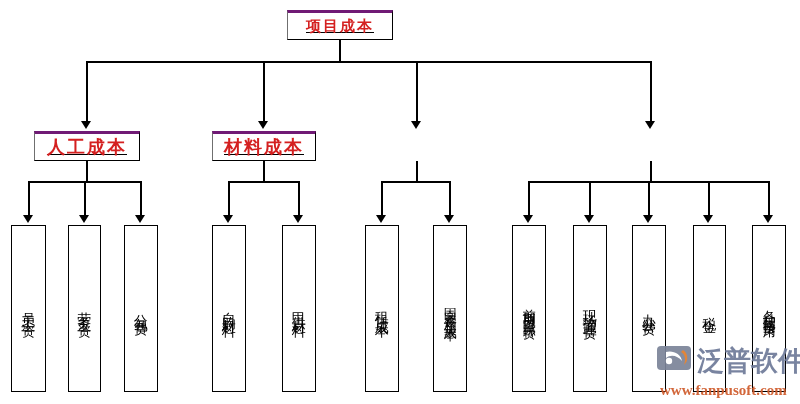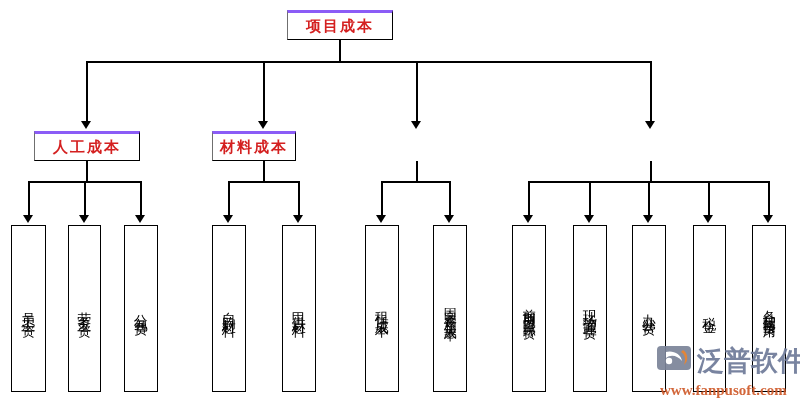--- a/index.html
+++ b/index.html
@@ -20,27 +20,28 @@
     position:absolute;
     box-sizing:border-box;
     background:#ffffff;
     border:1.5px solid #000000;
     display:flex;
     align-items:center;
     justify-content:center;
     text-align:center;
   }
   .node.shadowed{
-    border-top:3px solid #8b5cf6;
+    border-top:3px solid #701a75;
     border-left:1.5px solid #6f6f6f;
+    text-decoration:underline;
   }
   .node .lbl{
     color:#d42020;
     font-weight:bold;
-    font-size:15px;
+    font-size:18px;
     letter-spacing:2px;
     line-height:1;
     white-space:nowrap;
   }
   .node.root .lbl{font-size:15px;}
 
   
   .leaf{
     position:absolute;
     box-sizing:border-box;
@@ -138,21 +139,21 @@
 
   <div class="vline" style="left:416px;top:61px;height:62px;"></div>
   <div class="arrow" style="left:411px;top:121px;"></div>
 
   <div class="vline" style="left:650px;top:61px;height:62px;"></div>
   <div class="arrow" style="left:645px;top:121px;"></div>
 
   <div class="node shadowed" style="left:34px;top:131px;width:106px;height:30px;">
     <span class="lbl">人工成本</span>
   </div>
-  <div class="node shadowed" style="left:212px;top:131px;width:84px;height:30px;">
+  <div class="node shadowed" style="left:212px;top:131px;width:104px;height:30px;">
     <span class="lbl">材料成本</span>
   </div>
 
   <div class="vline" style="left:86px;top:161px;height:21px;"></div>
   <div class="hline" style="left:28px;top:181px;width:113px;"></div>
   <div class="vline" style="left:28px;top:181px;height:36px;"></div>
   <div class="arrow" style="left:23px;top:215px;"></div>
   <div class="vline" style="left:84px;top:181px;height:36px;"></div>
   <div class="arrow" style="left:79px;top:215px;"></div>
   <div class="vline" style="left:140px;top:181px;height:36px;"></div>

